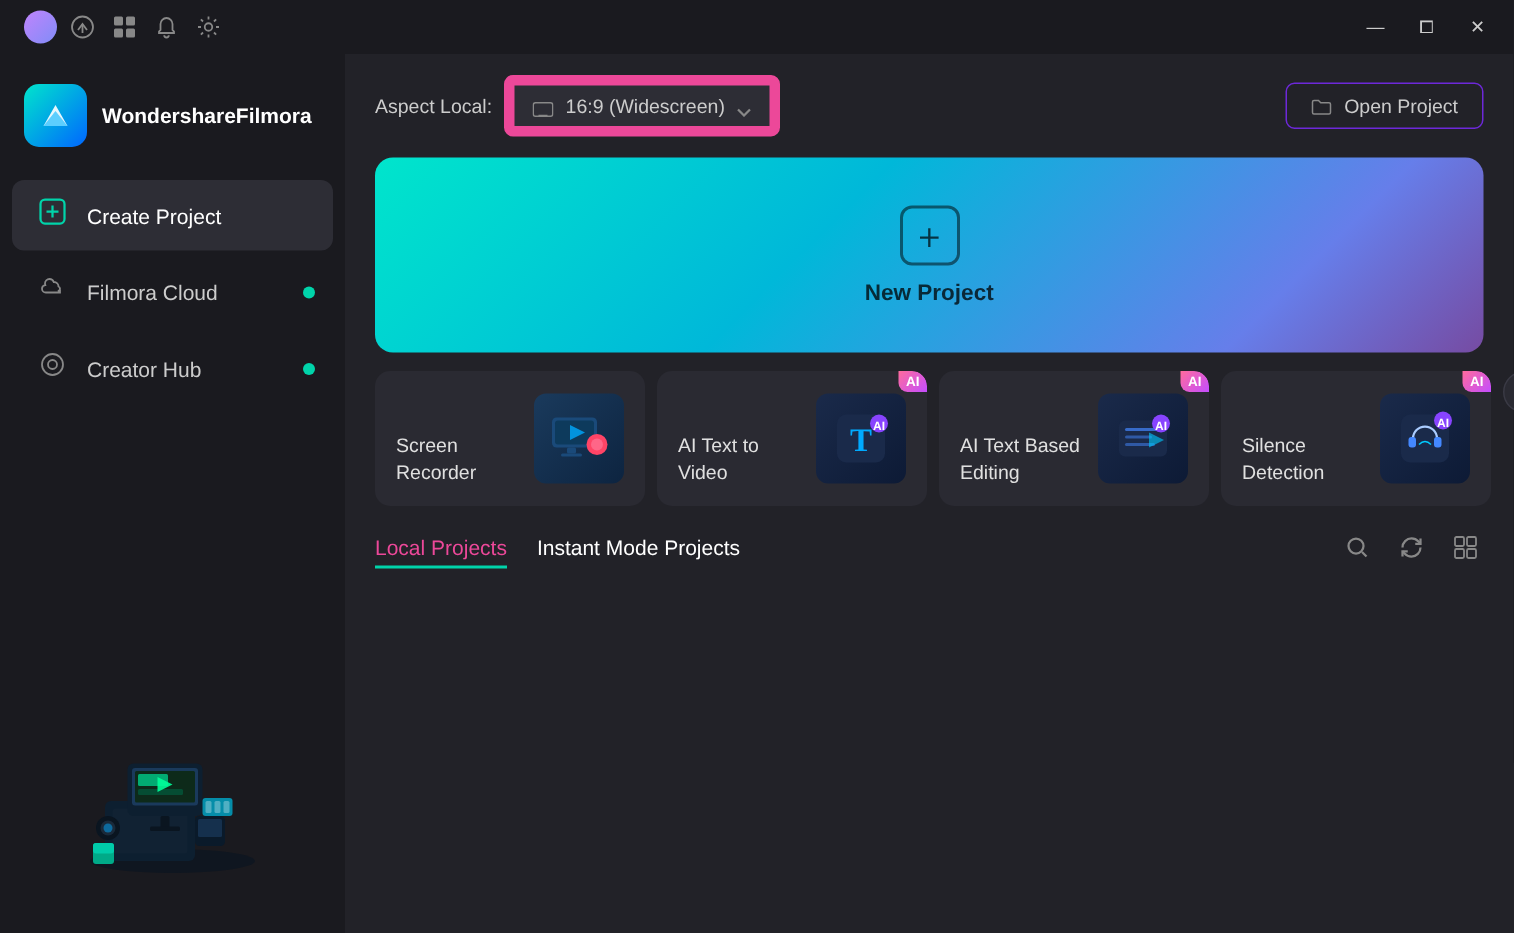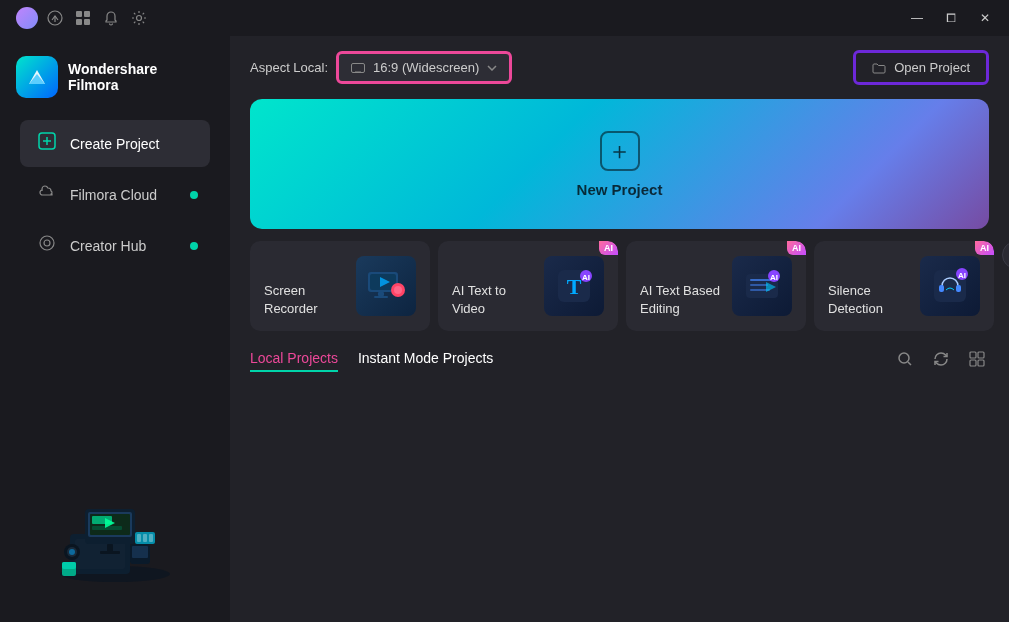--- a/index.html
+++ b/index.html
@@ -92,21 +92,20 @@
       border-radius: 10px;
       display: flex;
       align-items: center;
       justify-content: center;
       color: white;
       font-size: 18px;
       font-weight: bold;
     }
     .logo-text {
       display: flex;
-      flex-direction: column;
     }
     .logo-brand {
       color: #fff;
       font-size: 14px;
       font-weight: 600;
     }
     .logo-sub {
       color: #fff;
       font-size: 14px;
       font-weight: 600;
@@ -114,21 +113,21 @@
 
     .sidebar-item {
       display: flex;
       align-items: center;
       gap: 12px;
       padding: 12px 16px;
       color: #ccc;
       cursor: pointer;
       position: relative;
       border-radius: 8px;
-      margin: 2px 20px;
+      margin: 2px 8px;
     }
     .sidebar-item.active {
       background: #2d2d35;
       color: #fff;
     }
     .sidebar-item-icon {
       font-size: 18px;
       width: 22px;
       text-align: center;
     }
@@ -175,36 +174,36 @@
       align-items: center;
       gap: 8px;
       color: #ccc;
       font-size: 13px;
     }
     .aspect-ratio-label {
       color: #ccc;
     }
     .aspect-ratio-dropdown {
       display: flex;
-      align-items: center;
+      align-items: flex-end;
       gap: 8px;
       background: #2d2d35;
-      border: 3px solid #ec4899;
+      border: 7px solid #ec4899;
       border-radius: 6px;
       padding: 6px 12px;
       cursor: pointer;
       color: #ccc;
       font-size: 13px;
     }
     .open-project-btn {
       display: flex;
       align-items: center;
       gap: 8px;
       background: transparent;
-      border: 3px solid #6d28d9;
+      border: 1px solid #6d28d9;
       border-radius: 6px;
       padding: 7px 16px;
       color: #ccc;
       font-size: 13px;
       cursor: pointer;
     }
 
     
     .new-project-banner {
       margin: 0 20px;

